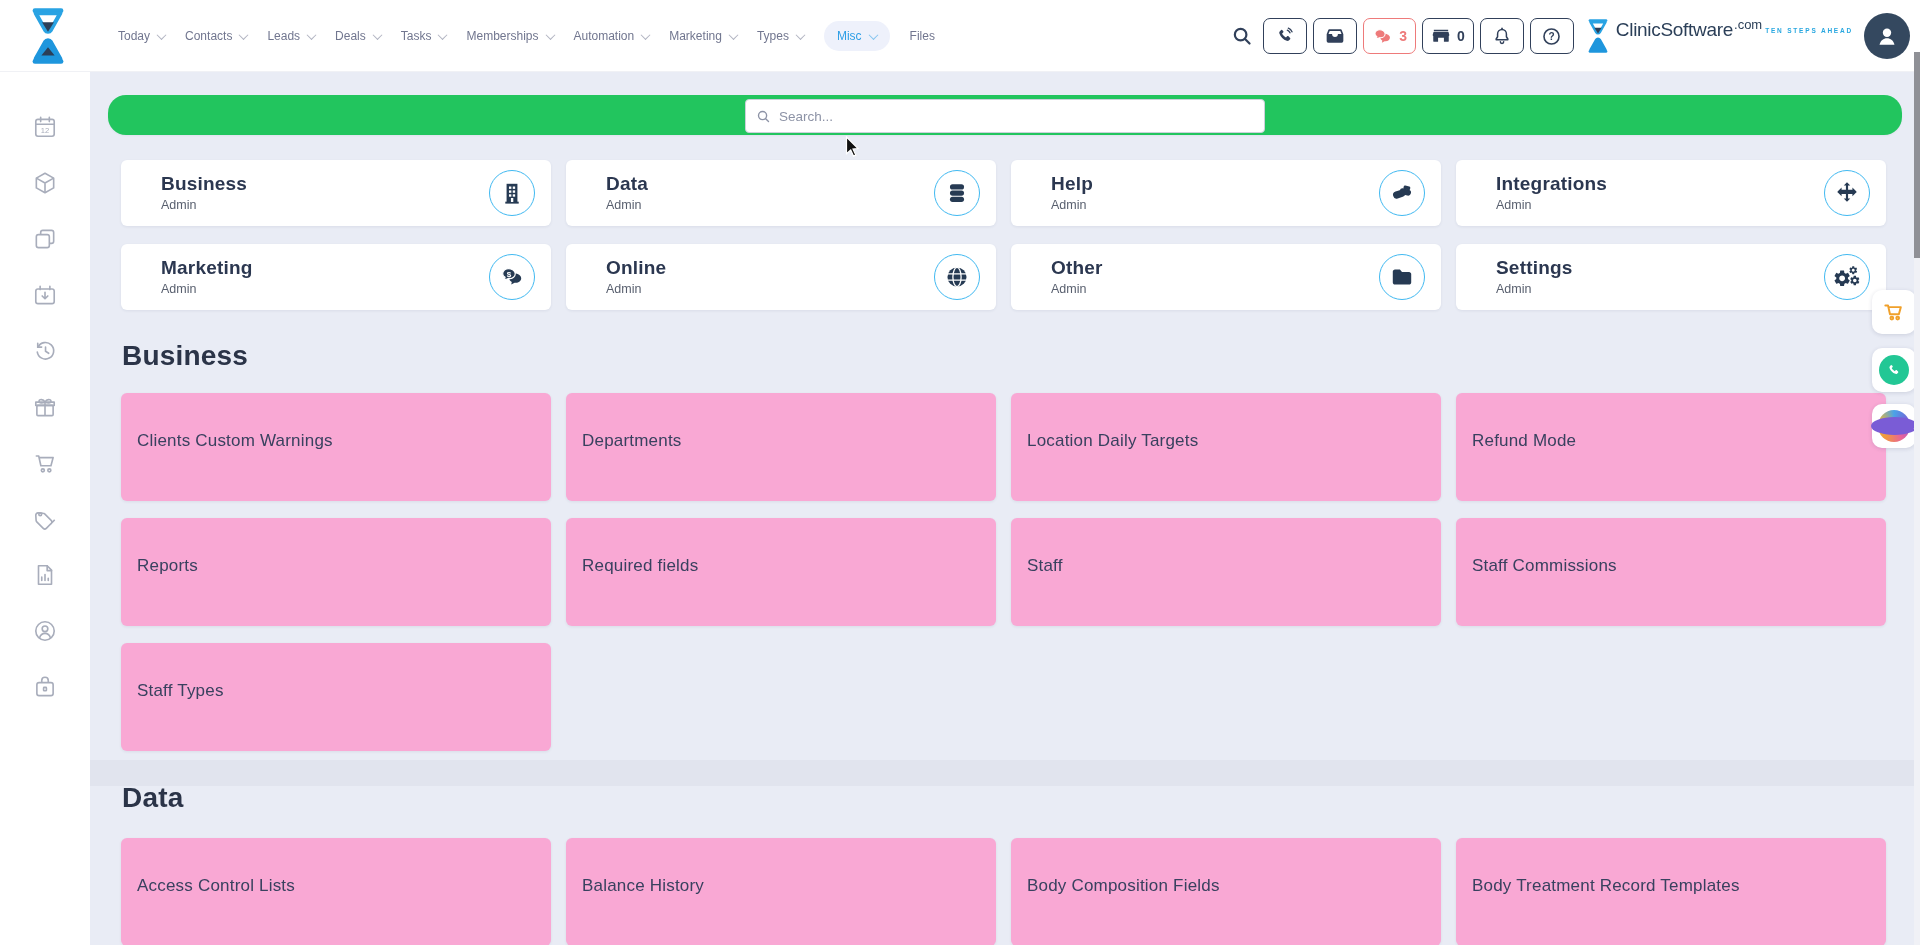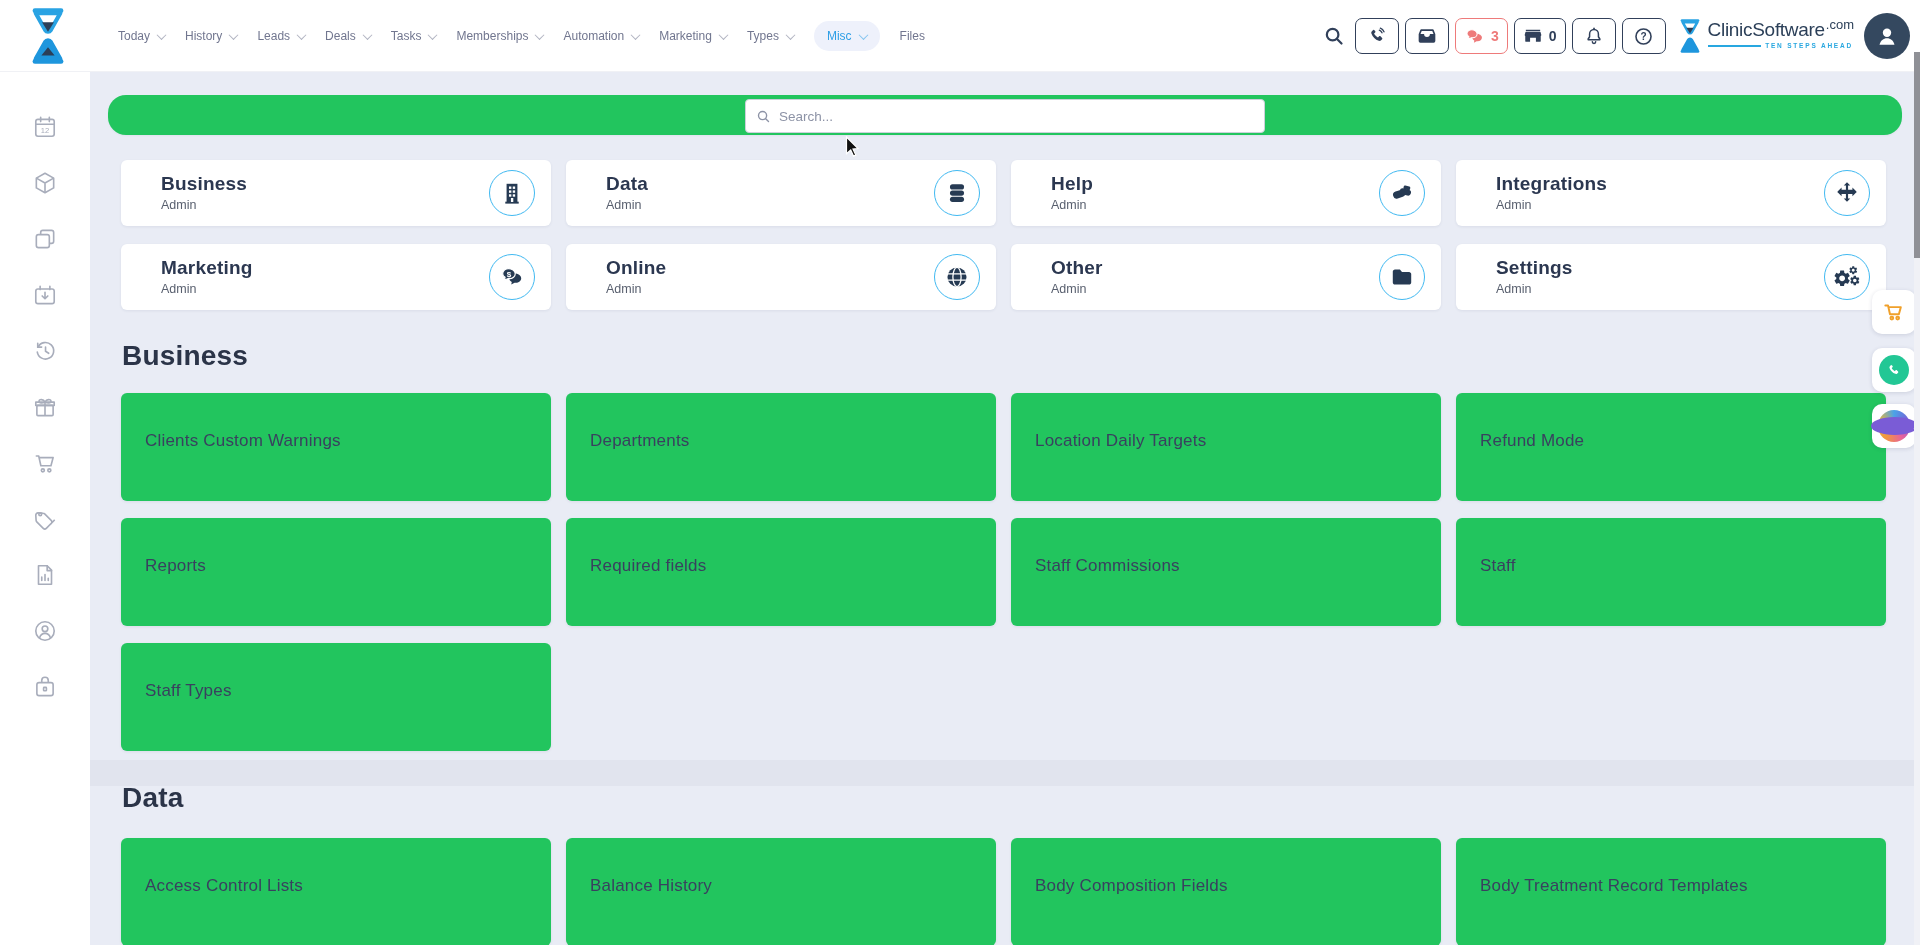--- a/index.html
+++ b/index.html
@@ -20,21 +20,21 @@
 
   .hicons { position:absolute; right:10px; top:0; height:72px; display:flex; align-items:center; gap:6px; }
   .hbtn { height:36px; min-width:44px; padding:0 8px; border:1.6px solid #31405a; border-radius:7px;
           display:flex; align-items:center; justify-content:center; gap:6px; background:#fff; cursor:pointer; }
   .hbtn.red { border-color:#ee7a7a; }
   .badge-red { color:#ee7a7a; font-size:14px; font-weight:bold; }
   .badge-navy { color:#31405a; font-size:14px; font-weight:bold; }
   .plain-ico { display:flex; align-items:center; justify-content:center; width:30px; cursor:pointer; }
 
   .brand { display:flex; align-items:flex-start; gap:5px; margin:0 5px; cursor:pointer; }
-  .brand-text { display:flex; flex-direction:column; }
+  .brand-text { display:flex; flex-direction:row; }
   .brand-row { display:flex; align-items:flex-start; }
   .brand-name { font-size:19px; color:#2b3f58; font-weight:500; letter-spacing:-.3px; line-height:22px; }
   .brand-tld { font-size:13px; color:#2b3f58; position:relative; top:-2px; left:1px; }
   .brand-tagline { display:flex; align-items:center; gap:4px; margin-top:1px; }
   .tagline-bar { flex:1; height:2px; background:#28a7e0; }
   .tagline-text { font-size:6.5px; letter-spacing:1.8px; color:#28a7e0; font-weight:bold; white-space:nowrap; }
   .avatar { width:46px; height:46px; border-radius:50%; background:#34485f; display:flex; align-items:center;
             justify-content:center; cursor:pointer; }
 
   
@@ -61,22 +61,22 @@
   .cat-sub { font-size:12.5px; color:#585f6e; margin-top:3px; }
   .cat-circle { position:absolute; right:16px; top:50%; transform:translateY(-50%); width:46px; height:46px;
                 border:1.6px solid #41b9f1; border-radius:50%; display:flex; align-items:center; justify-content:center; }
 
   .section-h { position:absolute; left:32px; font-size:28px; font-weight:600; color:#2b3448; letter-spacing:.2px; }
   .h-business { top:268px; }
   .h-data { top:710px; }
 
   .bizgrid { top:321px; row-gap:17px; }
   .datagrid { top:766px; row-gap:25px; }
-  .tile { height:108px; background:#22c55e; border-radius:6px; box-shadow:0 1px 3px rgba(40,50,90,.08);
-          padding:38px 30px 0 24px; font-size:17px; font-weight:500; color:#39415f; cursor:pointer;
+  .tile { height:108px; background:#f9a8d4; border-radius:6px; box-shadow:0 1px 3px rgba(40,50,90,.08);
+          padding:38px 30px 0 16px; font-size:17px; font-weight:500; color:#39415f; cursor:pointer;
           letter-spacing:.2px; }
 
   .divider { position:absolute; left:0; right:0; top:688px; height:26px; background:#e1e4ee; }
 
   
   .float-btn { position:absolute; left:1872px; width:44px; height:44px; background:#fff; border-radius:10px;
                box-shadow:0 1px 4px rgba(40,50,90,.15); display:flex; align-items:center; justify-content:center;
                z-index:40; cursor:pointer; }
   .fb-cart { top:290px; }
   .fb-wa { top:348px; }
@@ -113,21 +113,21 @@
         <path d="M4.5 30.5h15" stroke="#1e96dd" stroke-width="2.6" stroke-linecap="round" fill="none"></path>
       </svg>
     </div>
 
     <div class="nav">
       <div class="nav-item">
           <span>Today</span>
           <i class="chev"></i>
         </div>
       <div class="nav-item">
-          <span>History</span>
+          <span>Contacts</span>
           <i class="chev"></i>
         </div>
       <div class="nav-item">
           <span>Leads</span>
           <i class="chev"></i>
         </div>
       <div class="nav-item">
           <span>Deals</span>
           <i class="chev"></i>
         </div>
@@ -453,22 +453,22 @@
       </div>
 
       <div class="section-h h-business">Business</div>
       <div class="grid4 bizgrid">
         <div class="tile">Clients Custom Warnings</div>
         <div class="tile">Departments</div>
         <div class="tile">Location Daily Targets</div>
         <div class="tile">Refund Mode</div>
         <div class="tile">Reports</div>
         <div class="tile">Required fields</div>
+        <div class="tile">Staff</div>
         <div class="tile">Staff Commissions</div>
-        <div class="tile">Staff</div>
         <div class="tile">Staff Types</div>
       </div>
 
       <div class="divider"></div>
 
       <div class="section-h h-data">Data</div>
       <div class="grid4 datagrid">
         <div class="tile">Access Control Lists</div>
         <div class="tile">Balance History</div>
         <div class="tile">Body Composition Fields</div>

